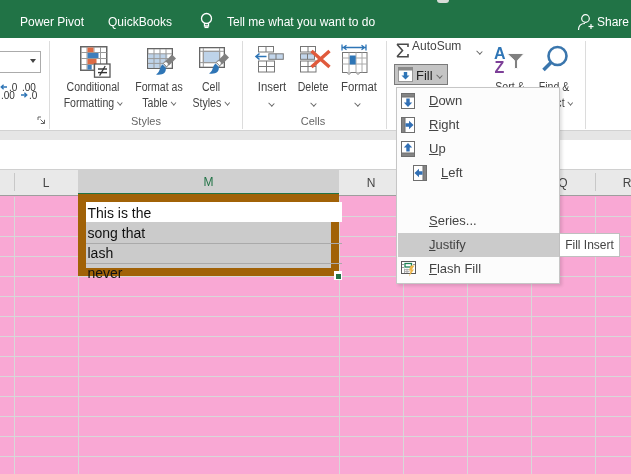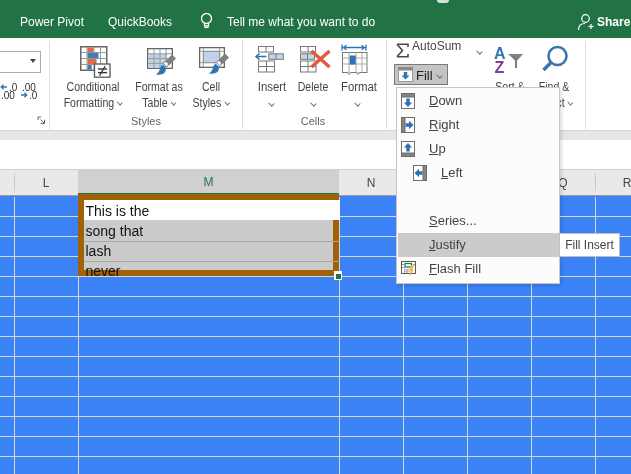--- a/index.html
+++ b/index.html
@@ -1,17 +1,17 @@
 <!DOCTYPE html>
 <html><head>
 <meta charset="utf-8">
 <style>
   html,body{margin:0;padding:0;}
   body{font-family:"Liberation Sans", sans-serif; width:631px; height:474px; overflow:hidden;}
-  #page{position:relative;width:631px;height:474px;background:#3b82f6;overflow:hidden;}
+  #page{position:relative;width:631px;height:474px;background:#f9a8d4;overflow:hidden;}
   .abs{position:absolute;}
   
   #titlebar{left:0;top:0;width:631px;height:38px;background:#217346;color:#fff;font-size:12px;}
   .tbtxt{position:absolute;top:15px;white-space:nowrap;}
   
   #ribbon{left:0;top:38px;width:631px;height:92px;background:#fff;border-bottom:1px solid #d2d2d2;}
   .vsep{position:absolute;width:1px;background:#dcdcdc;top:3px;height:88px;}
   .rlabel{position:absolute;font-size:12px;color:#444;text-align:center;white-space:nowrap;}
   .sc{transform:scaleX(0.88);transform-origin:center;}
   .sc2{transform:scaleX(0.95);transform-origin:center;}
@@ -25,21 +25,21 @@
   
   #colhead{left:0;top:170px;width:631px;height:26px;background:#e9e9e9;border-bottom:1px solid #9e9e9e;box-sizing:border-box;}
   .hcell{position:absolute;top:0;height:25px;font-size:12px;color:#444;display:flex;align-items:center;justify-content:center;}
   .htick{position:absolute;top:3px;height:18px;width:1px;background:#c8c8c8;}
   
   #grid{left:0;top:197px;width:631px;height:277px;
     background-image:linear-gradient(transparent 0, transparent 19px, #d8d8d8 19px, #d8d8d8 20px);
     background-size:100% 20px;}
   .vline{position:absolute;width:1px;background:#d8d8d8;top:0;height:277px;}
   
-  #sel{left:78px;top:194px;width:261px;height:82px;border:6px solid #a16207;background:#cbcbcb;box-sizing:border-box;}
+  #sel{left:78px;top:194px;width:261px;height:82px;border:8px solid #a16207;background:#cbcbcb;box-sizing:border-box;}
   #sel .row1{position:absolute;left:0;top:0;width:256px;height:20px;background:#fff;}
   .celltxt{position:absolute;left:1.5px;font-size:14px;color:#111;white-space:nowrap;}
   #handle{left:334px;top:271px;width:8px;height:9px;background:#fff;}
   #handle div{position:absolute;left:2px;top:3px;width:5px;height:5px;background:#217346;}
   
   #menu{left:396px;top:87px;width:164px;height:197px;background:#fcfcfc;border:1px solid #c6c6c6;box-sizing:border-box;z-index:20;box-shadow:2px 2px 3px rgba(0,0,0,0.12);}
   .mitem{position:absolute;left:1px;width:162px;height:24px;font-size:13px;color:#444;}
   .mtext{position:absolute;left:31px;top:4px;white-space:nowrap;}
   .mico{position:absolute;left:3px;top:4px;width:14px;height:16px;}
   u{text-decoration:underline;}
@@ -58,21 +58,21 @@
       <path d="M5.5 11 L5.5 14 L9.5 14 L9.5 11" fill="none" stroke="#fff" stroke-width="1.3"></path>
       <line x1="5.5" y1="15.5" x2="9.5" y2="15.5" stroke="#fff" stroke-width="1.2"></line>
     </svg>
     <div class="tbtxt" style="left:227px;">Tell me what you want to do</div>
     <svg class="abs" style="left:577px;top:13px;" width="17" height="18" viewBox="0 0 17 18">
       <circle cx="8.5" cy="5.5" r="3.8" fill="none" stroke="#fff" stroke-width="1.2"></circle>
       <path d="M1.5 17 C1.5 12.5 4.5 10.5 8 10.5" fill="none" stroke="#fff" stroke-width="1.2"></path>
       <line x1="11.5" y1="13.5" x2="16.5" y2="13.5" stroke="#fff" stroke-width="1.2"></line>
       <line x1="14" y1="11" x2="14" y2="16" stroke="#fff" stroke-width="1.2"></line>
     </svg>
-    <div class="tbtxt" style="left:597px;font-weight:bold;">Share</div>
+    <div class="tbtxt" style="left:597px;">Share</div>
     <div class="abs" style="left:437px;top:0;width:12px;height:3px;background:#d8dcd8;border-radius:0 0 3px 3px;"></div>
   </div>
 
   <div class="abs" id="ribbon">
 
     <div class="abs" style="left:-8px;top:13px;width:47px;height:20px;background:#fff;border:1px solid #ababab;"></div>
     <div class="abs" style="left:30px;top:21px;width:0;height:0;border-left:3.5px solid transparent;border-right:3.5px solid transparent;border-top:4px solid #444;"></div>
     <svg class="abs" style="left:0px;top:46px;" width="7" height="6" viewBox="0 0 7 6">
         <path d="M7 3 L1.2 3 M3.6 0.8 L1.2 3 L3.6 5.2" stroke="#2e75b6" stroke-width="1.3" fill="none"></path>
       </svg>

